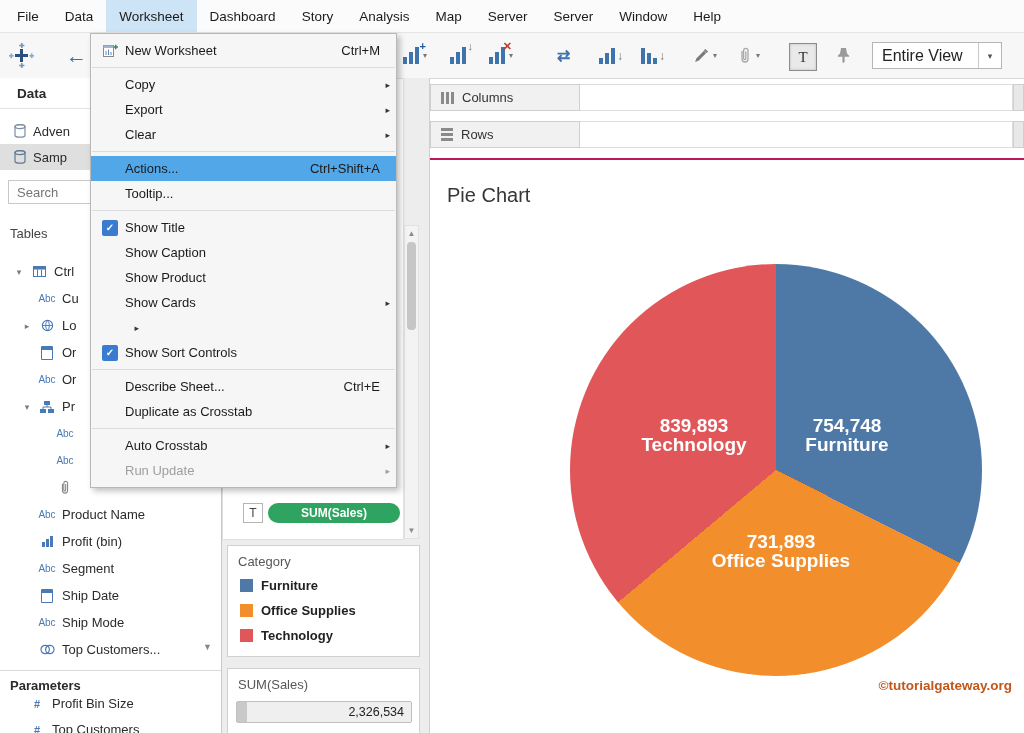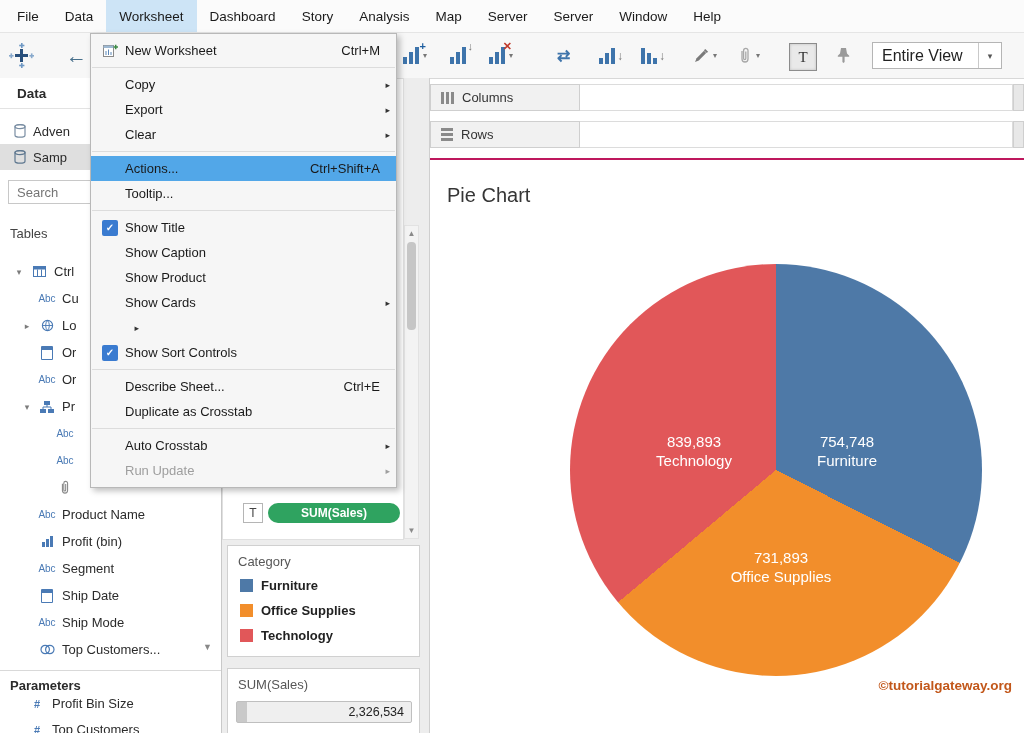--- a/index.html
+++ b/index.html
@@ -91,22 +91,22 @@
   .cols-ic{display:inline-flex;gap:2px;align-items:flex-end;height:12px;}
   .cols-ic i{width:3px;height:12px;background:#8a8a8a;display:block;}
   .rows-ic{display:inline-flex;flex-direction:column;gap:2px;}
   .rows-ic i{width:12px;height:3px;background:#8a8a8a;display:block;}
   #vline{position:absolute;left:429px;top:78px;width:1px;height:655px;background:#cfcfcf;}
 
   
   #view{position:absolute;left:430px;top:158px;width:594px;height:575px;background:#fff;border-top:2px solid #be185d;box-sizing:border-box;}
   #view-title{position:absolute;left:17px;top:24px;font-size:20px;color:#363636;}
   #pie{position:absolute;left:140px;top:104px;width:412px;height:412px;border-radius:50%;}
-  .pie-lbl{position:absolute;transform:translate(-50%,0);text-align:center;color:#fff;font-weight:normal;
-           font-size:15px;line-height:19px;white-space:nowrap;margin-top:16px;}
+  .pie-lbl{position:absolute;transform:translate(-50%,0);text-align:center;color:#fff;font-weight:bold;
+           font-size:19px;line-height:19px;white-space:nowrap;}
   #watermark{position:absolute;right:12px;top:518px;color:#c2571a;font-weight:bold;font-size:13.5px;}
 
   
   #ws-menu{position:absolute;left:90px;top:33px;width:307px;background:#f6f6f6;border:1px solid #b8b8b8;
            box-shadow:3px 3px 6px rgba(0,0,0,.25);padding:4px 0;z-index:100;box-sizing:border-box;}
   .mi{height:25px;display:flex;align-items:center;padding:0 6px 0 4px;color:#1a1a1a;font-size:13px;}
   .mi .gut{width:30px;display:flex;align-items:center;justify-content:center;}
   .mi .lbl{flex:1;white-space:nowrap;}
   .mi .acc{margin-right:10px;color:#1a1a1a;}
   .mi .sub{width:14px;text-align:right;font-size:9px;color:#333;}

